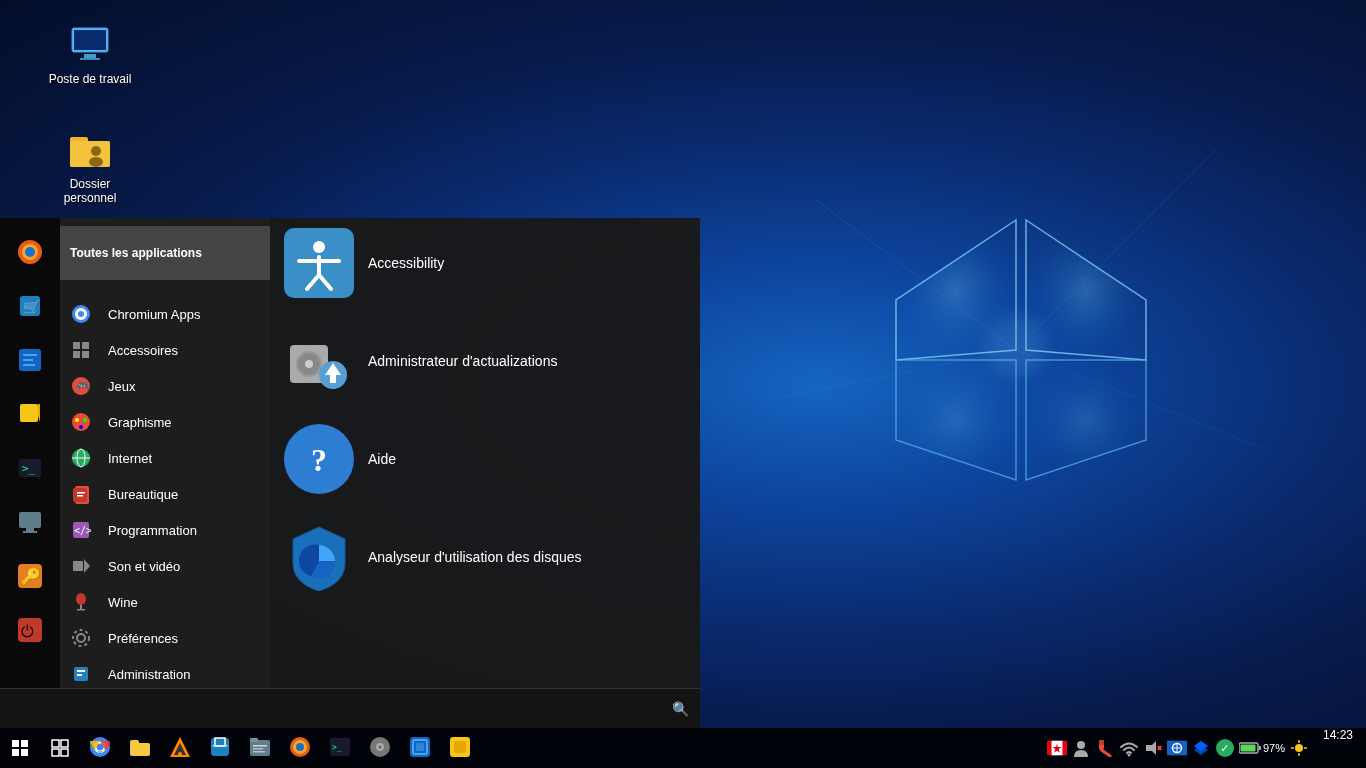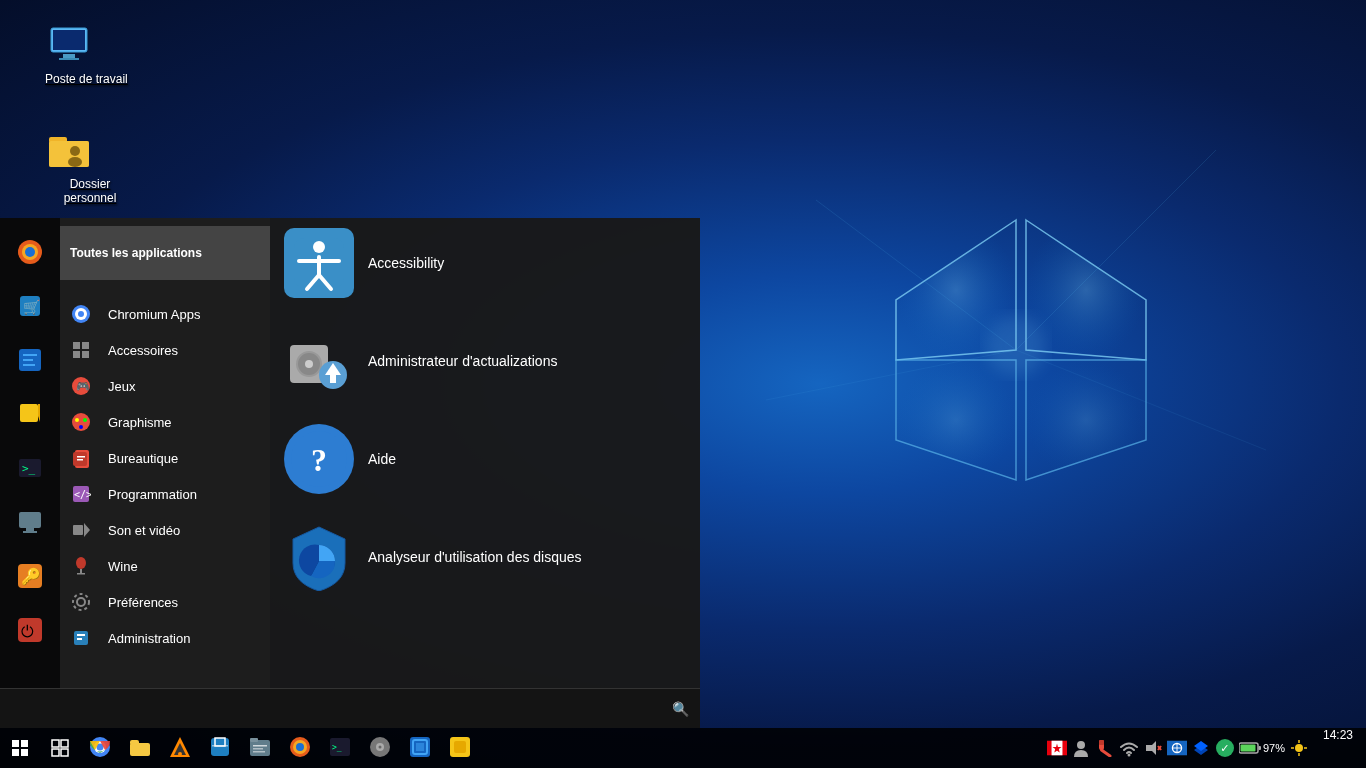--- a/index.html
+++ b/index.html
@@ -34,25 +34,24 @@
     .win-logo-light svg {
       width: 100%;
       height: 100%;
     }
 
     
     .desktop-icon {
       position: absolute;
       display: flex;
       flex-direction: column;
-      align-items: flex-start;
+      align-items: center;
       cursor: pointer;
       width: 90px;
       text-align: center;
-      text-decoration: underline;
     }
 
     .desktop-icon .icon-img {
       width: 48px;
       height: 48px;
       margin-bottom: 4px;
       display: flex;
       align-items: center;
       justify-content: center;
     }
@@ -495,20 +494,30 @@
             <svg width="20" height="20" viewBox="0 0 20 20">
                 <circle cx="10" cy="10" r="9" fill="#e74c3c"></circle>
                 <circle cx="6" cy="8" r="2" fill="yellow"></circle>
                 <circle cx="14" cy="8" r="2" fill="#0f0"></circle>
                 <circle cx="10" cy="15" r="2" fill="#00f"></circle>
               </svg>
           </div>
           <span>Graphisme</span>
         </div>
 
+        <div class="category-item">
+          <div class="category-icon">
+            <svg width="20" height="20" viewBox="0 0 20 20">
+                <circle cx="10" cy="10" r="9" fill="#27ae60" stroke="#1e8449" stroke-width="0.5"></circle>
+                <ellipse cx="10" cy="10" rx="4" ry="9" fill="none" stroke="white" stroke-width="1"></ellipse>
+                <line x1="1" y1="10" x2="19" y2="10" stroke="white" stroke-width="1"></line>
+              </svg>
+          </div>
+          <span>Internet</span>
+        </div>
 
         <div class="category-item">
           <div class="category-icon">
             <svg width="20" height="20" viewBox="0 0 20 20">
                 <rect x="4" y="2" width="14" height="18" rx="2" fill="#e74c3c"></rect>
                 <rect x="2" y="4" width="14" height="14" rx="2" fill="#c0392b"></rect>
                 <rect x="6" y="8" width="8" height="1.5" fill="#fff"></rect>
                 <rect x="6" y="11" width="6" height="1.5" fill="#fff"></rect>
               </svg>
           </div>

